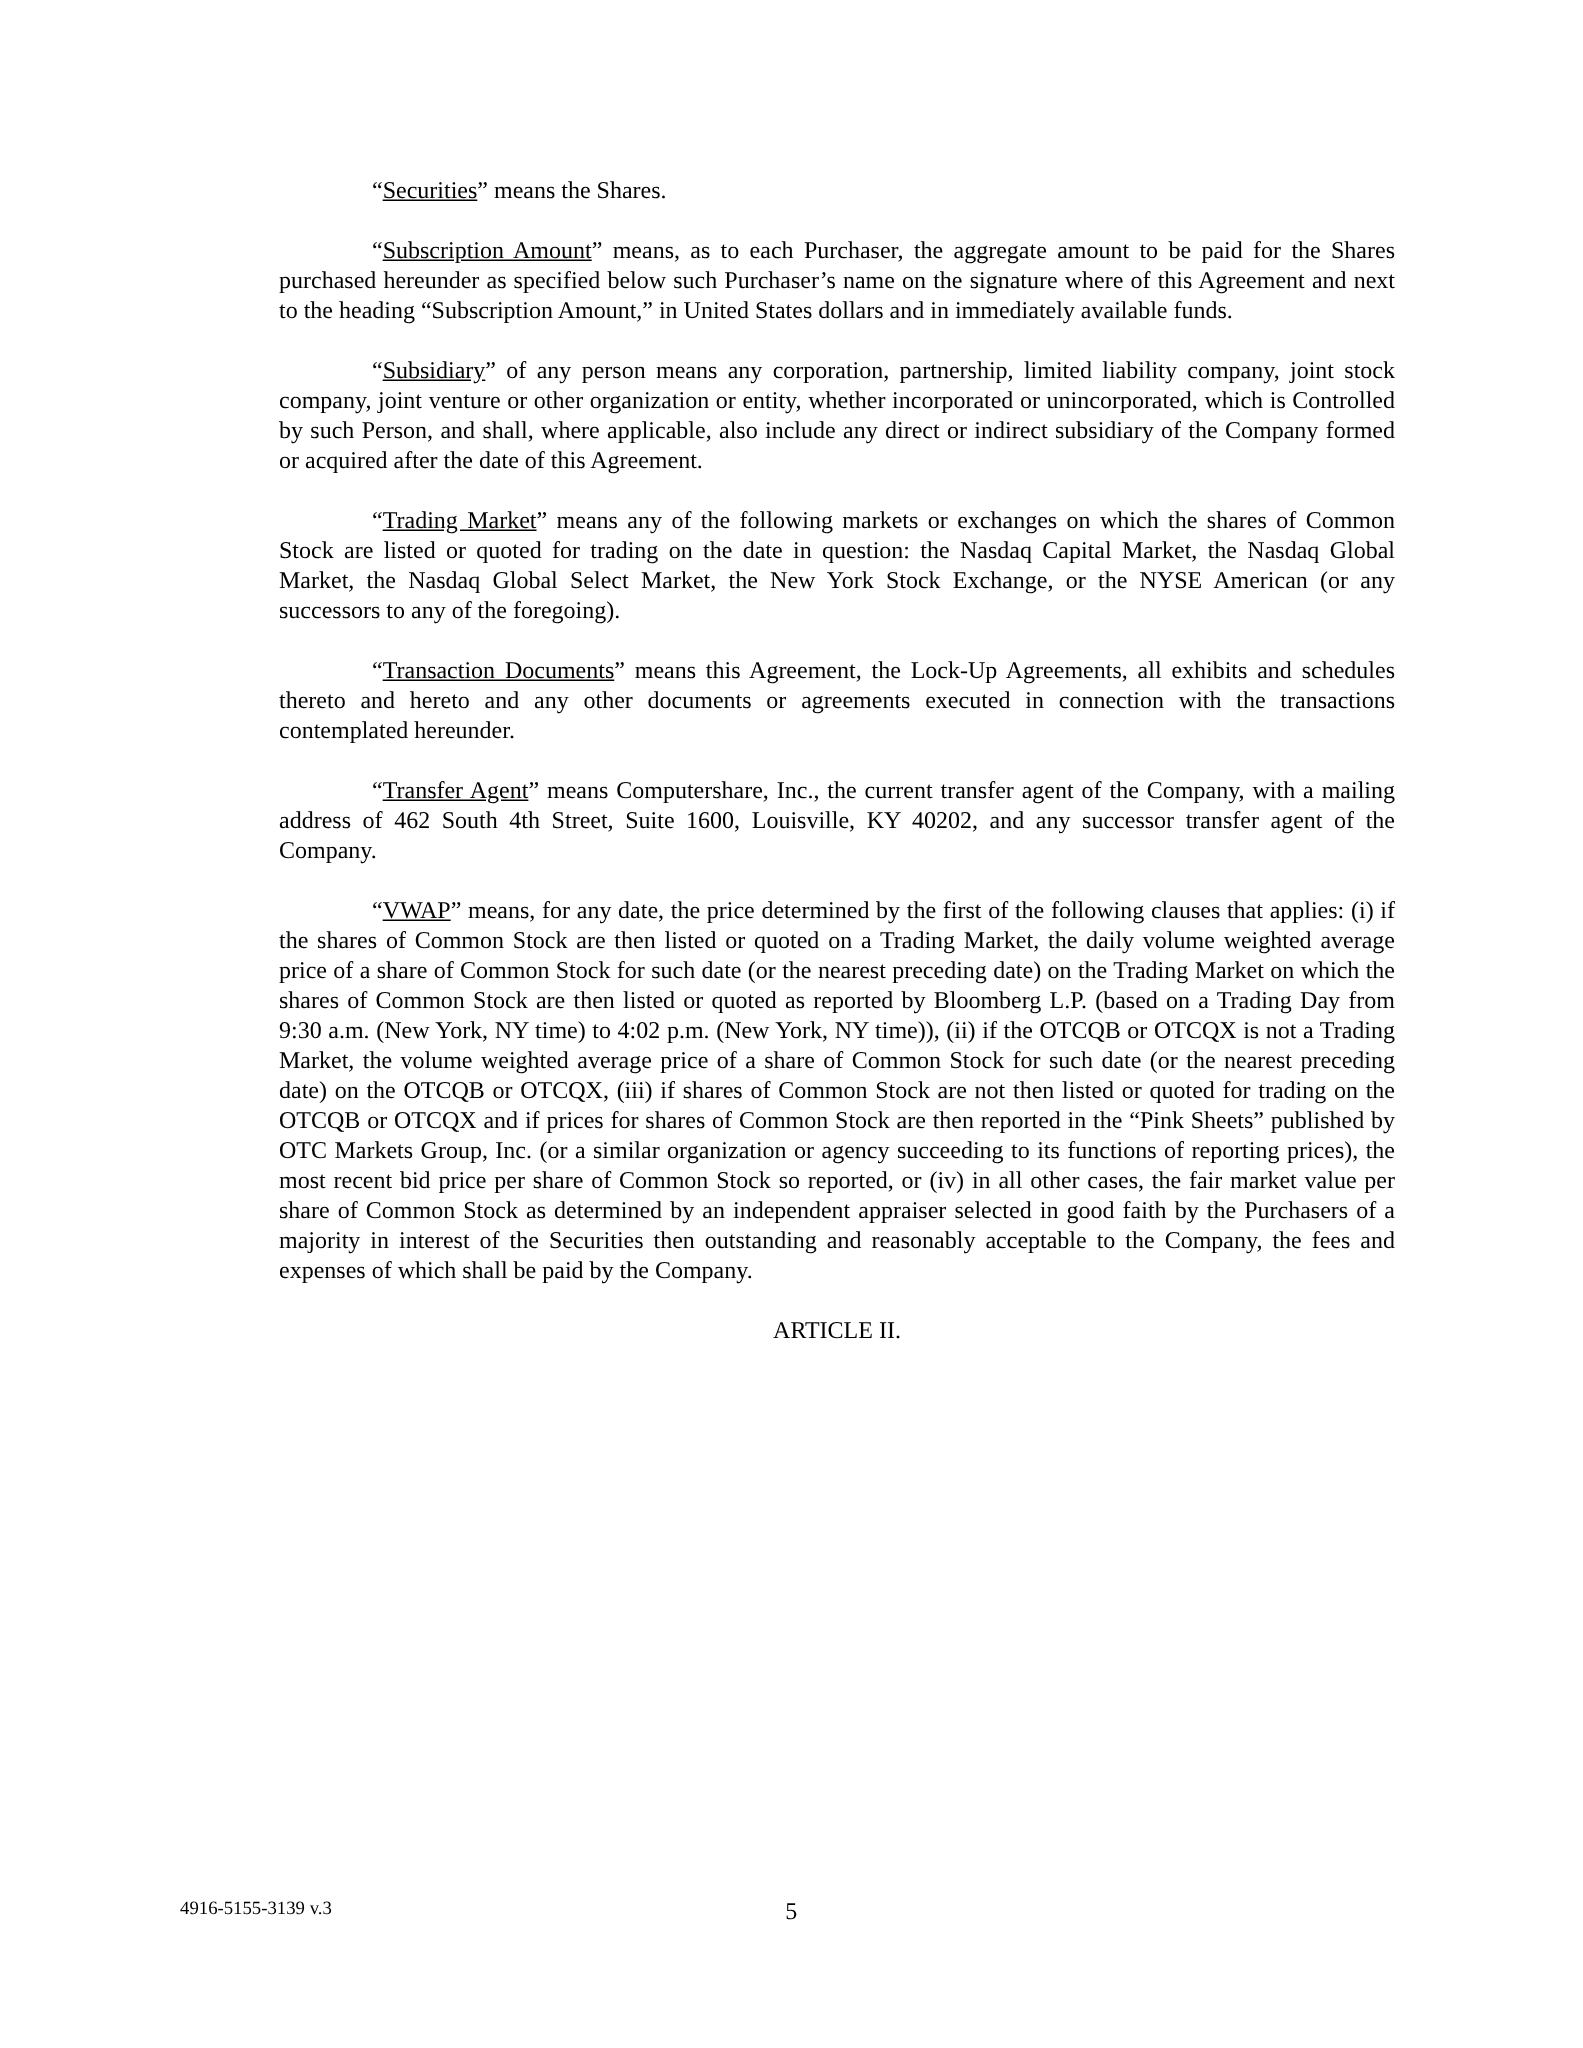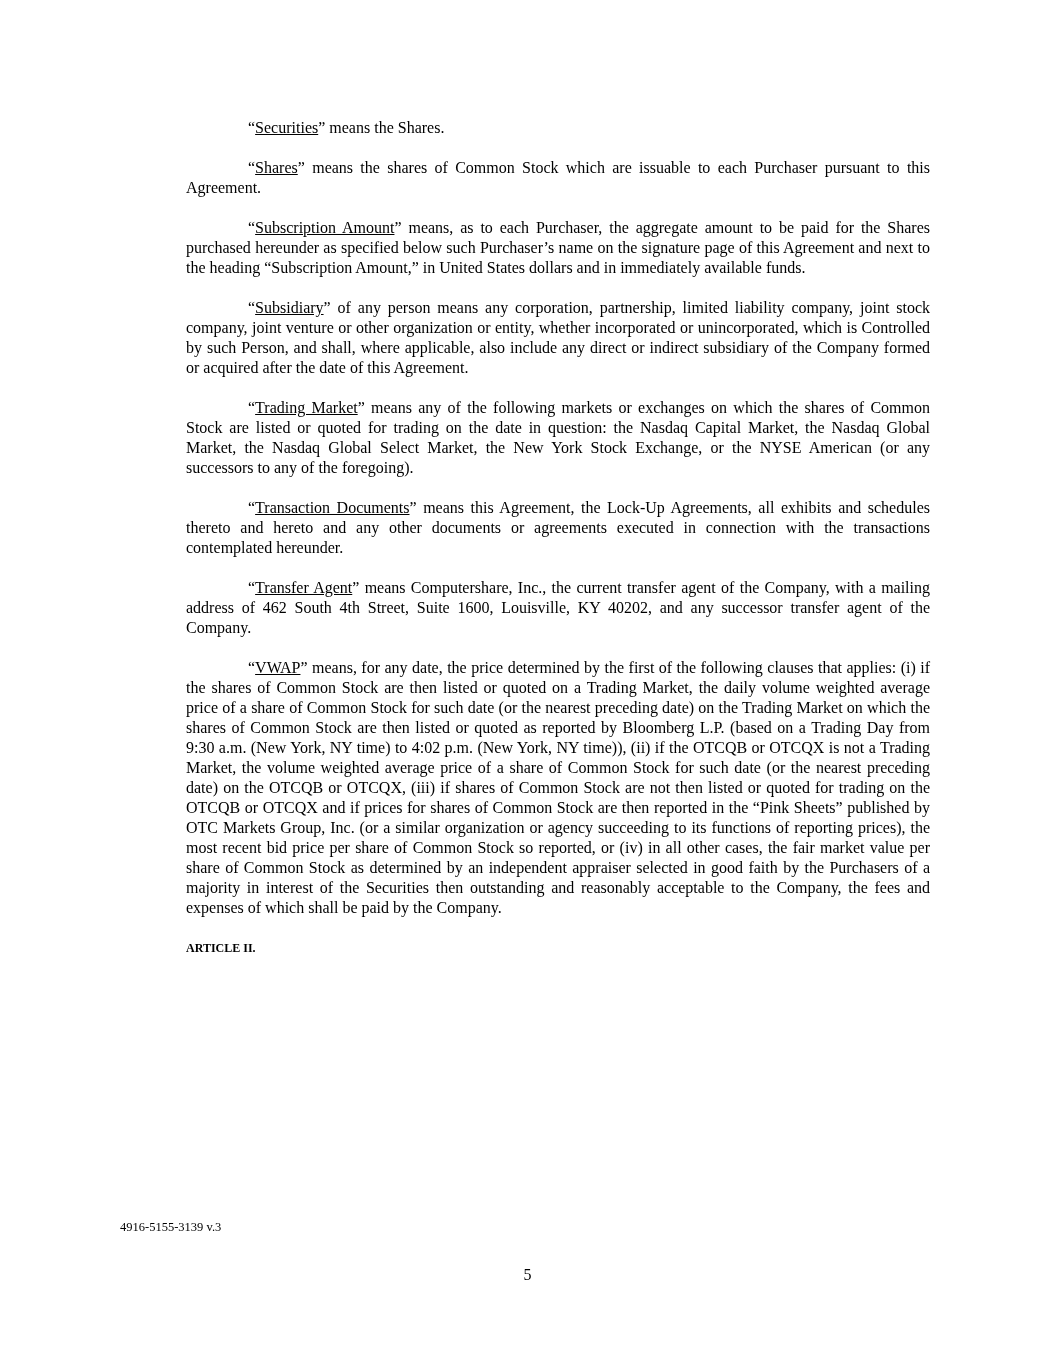--- a/index.html
+++ b/index.html
@@ -27,54 +27,53 @@
     line-height: 20px;
     text-align: justify;
   }
   p.def {
     text-indent: 62px;
     margin-bottom: 20px;
   }
   .term { text-decoration: underline; }
   .article-heading {
     margin-top: 20px;
-    text-align: left;
-    font-weight: bold;
-    font-size: 12px;
+    text-align: center;
+    font-weight: normal;
+    font-size: 16px;
     line-height: 20px;
   }
   .page-number {
     position: absolute;
     top: 1266px;
     left: 0;
     width: 100%;
     text-align: center;
     font-size: 16px;
   }
   .footer-id {
     position: absolute;
-    top: 1220px;
+    top: 1265px;
     left: 120px;
     font-size: 12.5px;
   }
 </style>
 </head>
 <body>
 
 <div class="page">
   <div class="content">
 
     <p class="def"><span>“</span><span class="term">Securities</span><span>” means the Shares.</span></p>
 
 
-    <p class="def"><span>“</span><span class="term">Shares</span><span>” means the shares of Common Stock which are issuable to each Purchaser pursuant to this Agreement.</span></p>
 
 
 
-    <p class="def"><span>“</span><span class="term">Subscription Amount</span><span>” means, as to each Purchaser, the aggregate amount to be paid for the Shares purchased hereunder as specified below such Purchaser’s name on the signature page of this Agreement and next to the heading “Subscription Amount,” in United States dollars and in immediately available funds.</span></p>
+    <p class="def"><span>“</span><span class="term">Subscription Amount</span><span>” means, as to each Purchaser, the aggregate amount to be paid for the Shares purchased hereunder as specified below such Purchaser’s name on the signature where of this Agreement and next to the heading “Subscription Amount,” in United States dollars and in immediately available funds.</span></p>
 
     <p class="def"><span>“</span><span class="term">Subsidiary</span><span>” of any person means any corporation, partnership, limited liability company, joint stock company, joint venture or other organization or entity, whether incorporated or unincorporated, which is Controlled by such Person, and shall, where applicable, also include any direct or indirect subsidiary of the Company formed or acquired after the date of this Agreement.</span></p>
 
 
     <p class="def"><span>“</span><span class="term">Trading Market</span><span>” means any of the following markets or exchanges on which the shares of Common Stock are listed or quoted for trading on the date in question: the Nasdaq Capital Market, the Nasdaq Global Market, the Nasdaq Global Select Market, the New York Stock Exchange, or the NYSE American (or any successors to any of the foregoing).</span></p>
 
     <p class="def"><span>“</span><span class="term">Transaction Documents</span><span>” means this Agreement, the Lock-Up Agreements, all exhibits and schedules thereto and hereto and any other documents or agreements executed in connection with the transactions contemplated hereunder.</span></p>
 
     <p class="def"><span>“</span><span class="term">Transfer Agent</span><span>” means Computershare, Inc., the current transfer agent of the Company, with a mailing address of 462 South 4th Street, Suite 1600, Louisville, KY 40202, and any successor transfer agent of the Company.</span></p>
 

